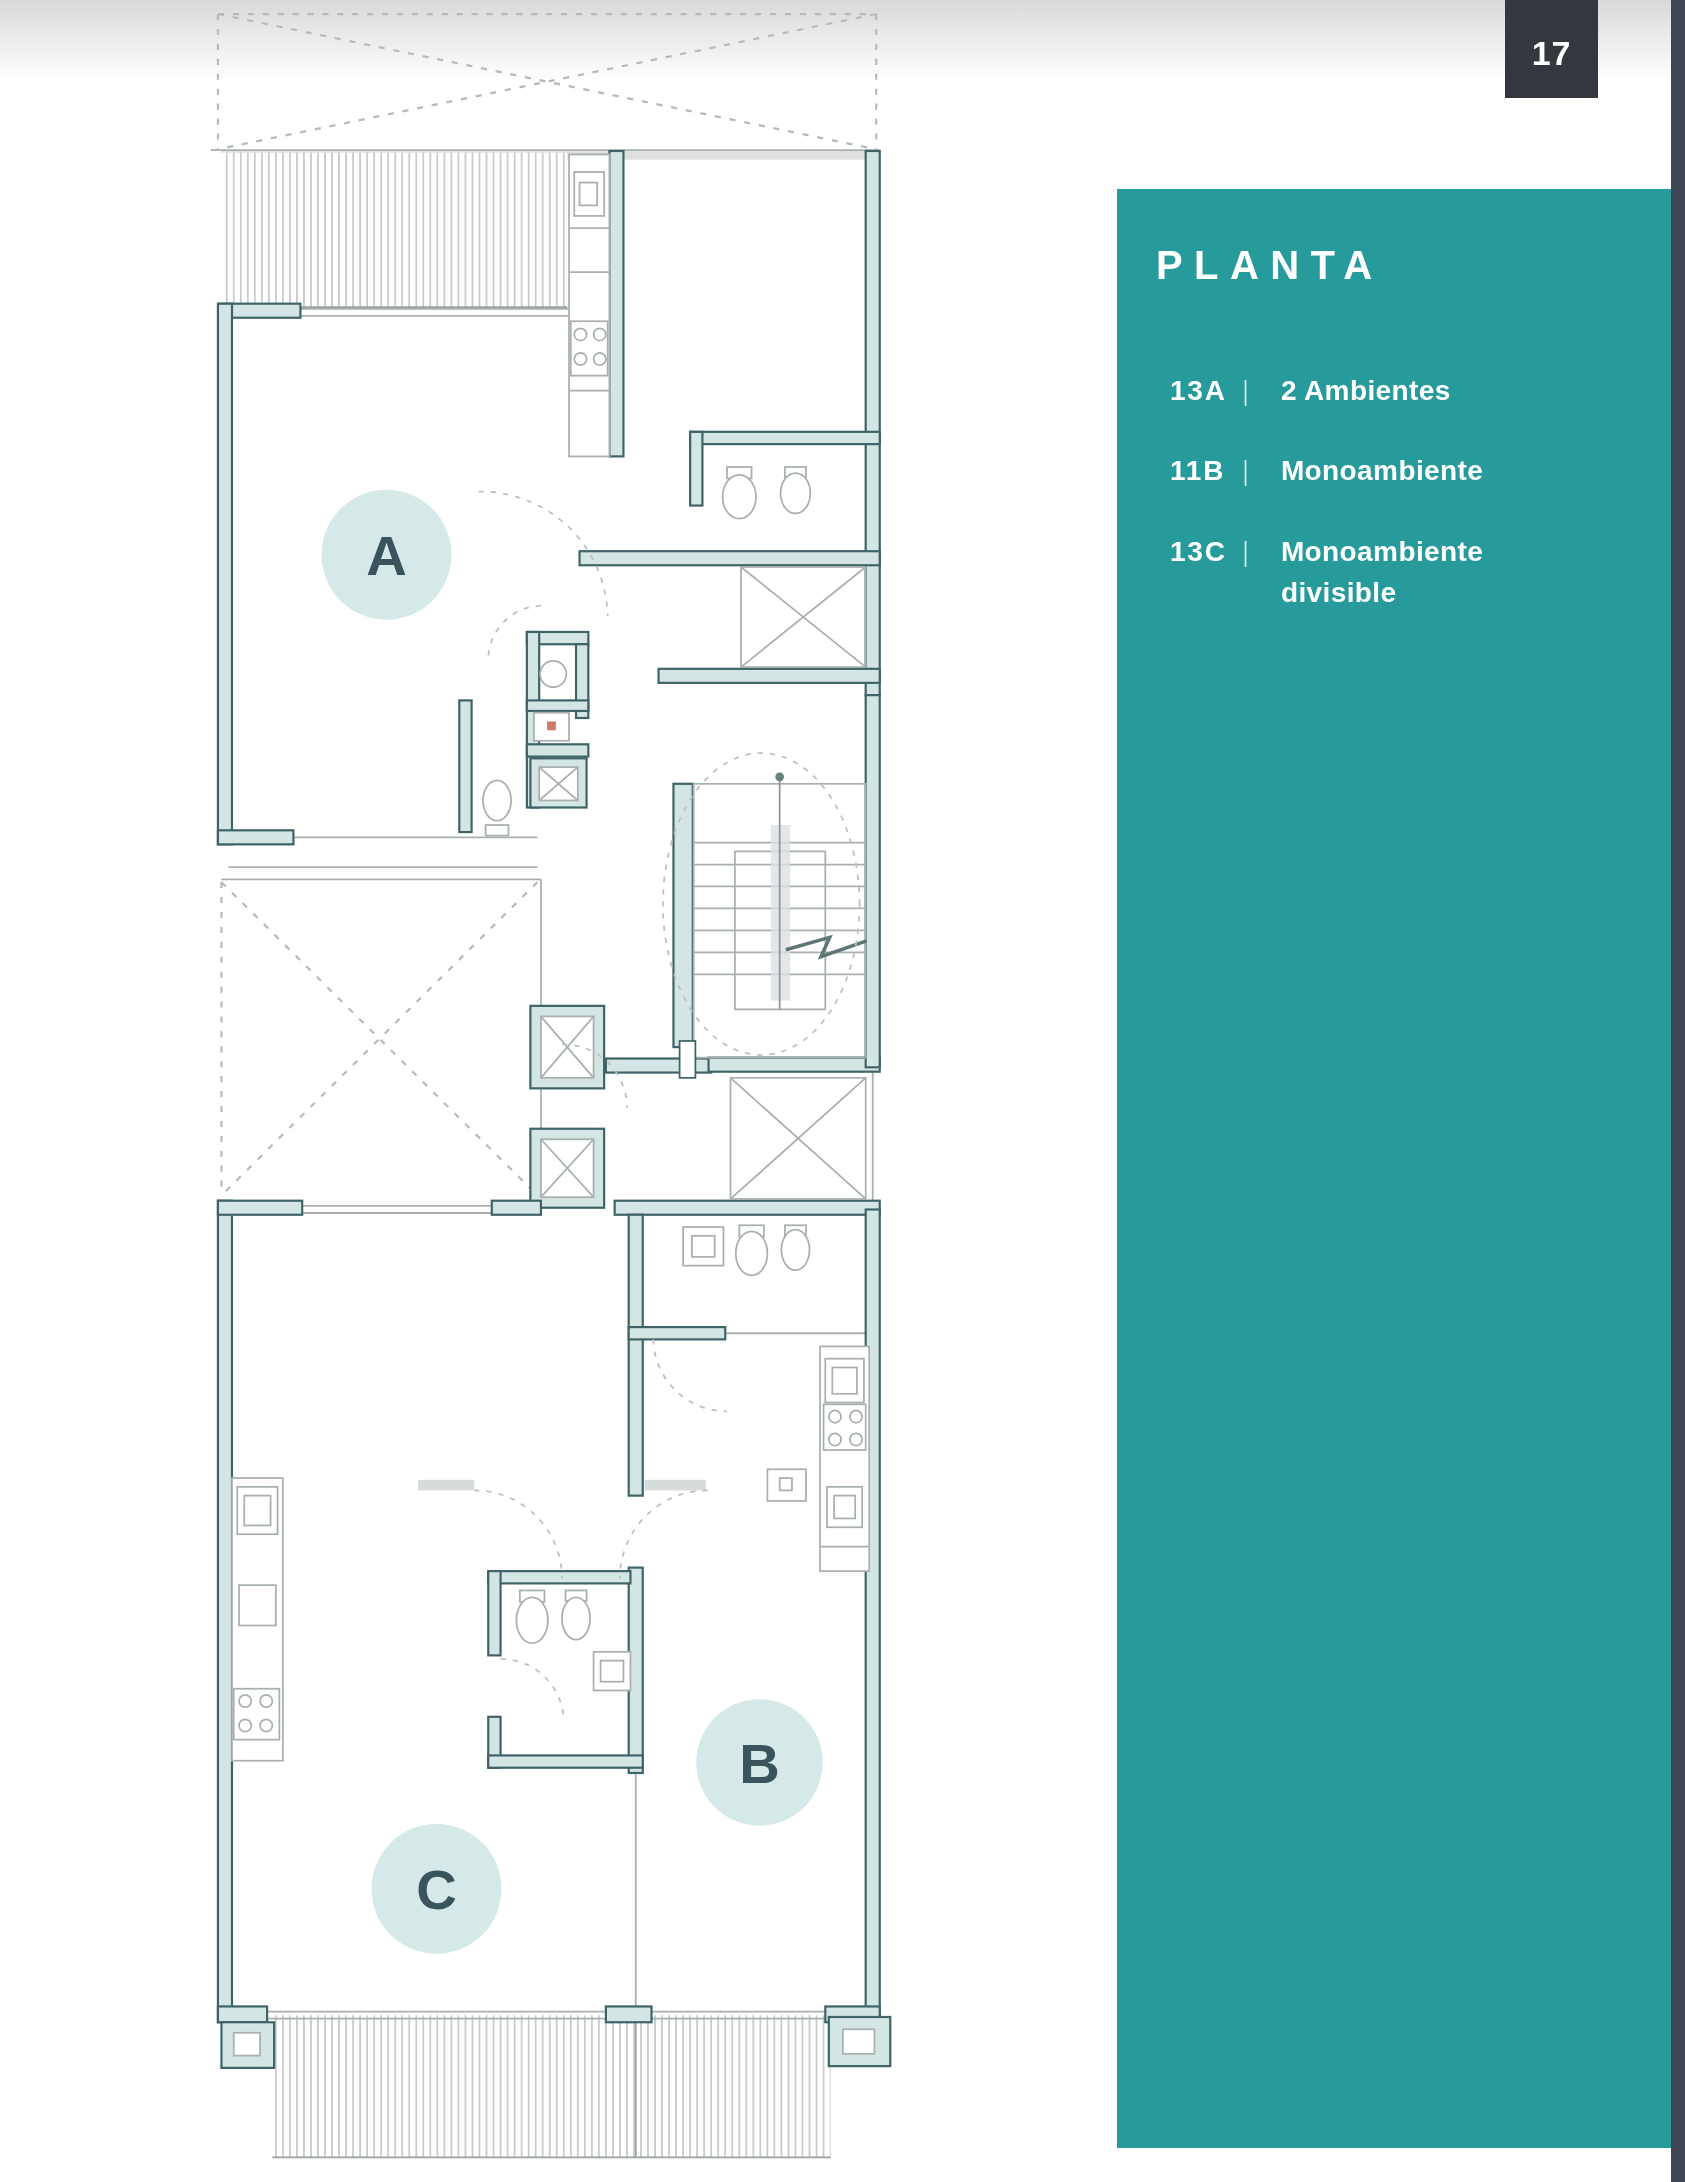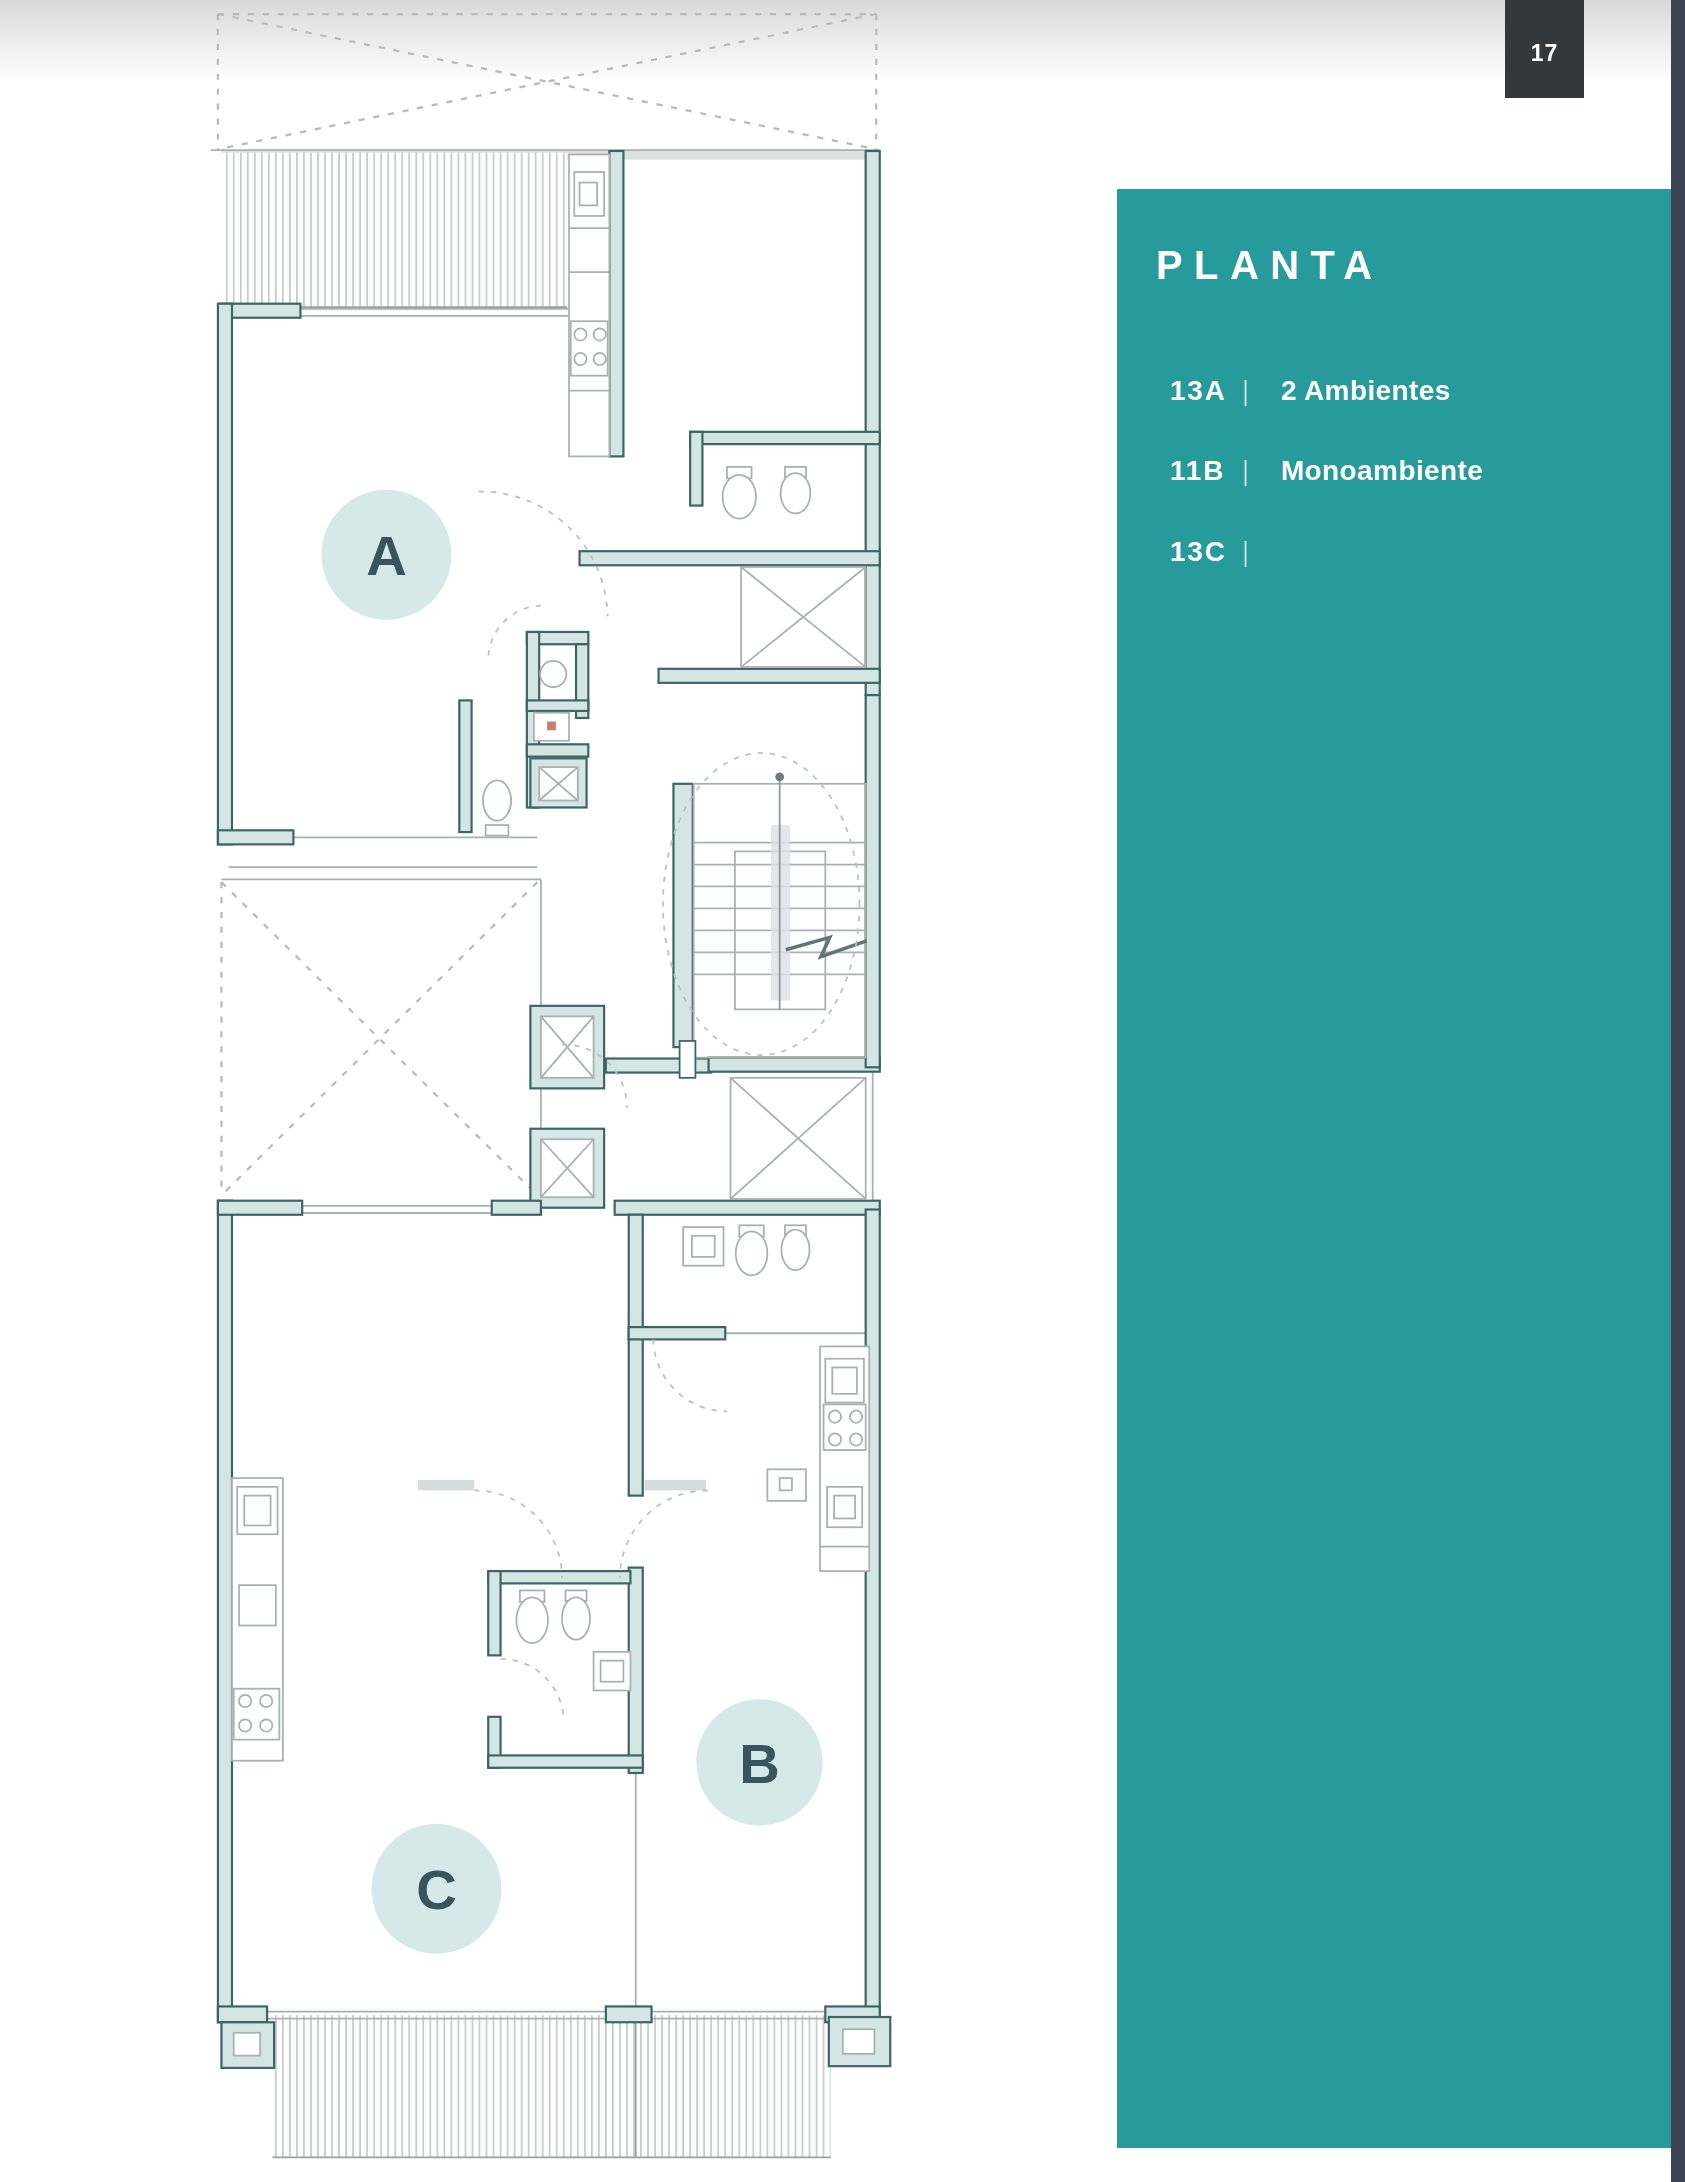--- a/index.html
+++ b/index.html
@@ -7,23 +7,23 @@
     --panel-text:#ffffff; --wall-stroke:#3f6468; --wall-fill:#d4e6e4; --thin-line:#a9b0b0;
     --dash-line:#b6baba; --label-circle:#d5e9e8; --label-letter:#3a545e;
   }
   *{box-sizing:border-box;margin:0;padding:0}
   html,body{width:1685px;height:2182px;background:#ffffff;overflow:hidden;
     font-family:"Liberation Sans", sans-serif;}
   .stage{position:relative;width:1685px;height:2182px;background:#ffffff;}
   .top-gradient{position:absolute;left:0;top:0;width:1685px;height:81px;
     background:linear-gradient(#d9d9d9,rgba(255,255,255,0));pointer-events:none;}
   .edge-bar{position:absolute;right:0;top:0;width:14px;height:2182px;background:var(--edge-bar);}
-  .page-badge{position:absolute;left:1505px;top:0;width:79px;height:98px;background:var(--badge-bg);
+  .page-badge{position:absolute;left:1505px;top:0;width:93px;height:98px;background:var(--badge-bg);
     color:var(--badge-text);display:flex;align-items:center;justify-content:center;
-    font-size:23px;font-weight:700;padding-top:8.8px;letter-spacing:0.9px;}
+    font-size:34px;font-weight:700;padding-top:8.8px;letter-spacing:0.9px;}
   .side-panel{position:absolute;left:1117px;top:189px;width:555px;height:1959px;
     background:var(--teal-panel);color:var(--panel-text);padding:46px 35px 0 39px;}
   .panel-title{font-size:40px;font-weight:700;letter-spacing:11.4px;line-height:1.52;color:#fff;}
   .unit-list{margin-top:75px;margin-left:14px;}
   .unit-row{display:flex;align-items:flex-start;margin-bottom:40px;font-size:28px;line-height:1.4;margin-top:12px;}
   .unit-code{font-weight:700;min-width:58px;letter-spacing:1.8px;}
   .unit-sep{font-weight:300;opacity:.85;margin:0 14px 0 14px;transform:scaleX(.7);display:inline-block;}
   .unit-desc{font-weight:700;letter-spacing:0.4px;max-width:263px;margin-left:17.6px;line-height:1.45;}
   .plan-wrap{position:absolute;left:0;top:0;width:966px;height:2182px;}
   svg text.unit-letter{font-family:"Liberation Sans",sans-serif;font-weight:700;
@@ -273,20 +273,21 @@
         <span class="unit-desc">2 Ambientes</span>
       </div>
       <div class="unit-row">
         <span class="unit-code">11B</span>
         <span class="unit-sep">|</span>
         <span class="unit-desc">Monoambiente</span>
       </div>
       <div class="unit-row">
         <span class="unit-code">13C</span>
         <span class="unit-sep">|</span>
+        <span class="unit-desc">Monoambiente divisible</span>
       </div>
     </div>
   </div>
 
   <div class="page-badge">
     <span>17</span>
   </div>
 
   <div class="edge-bar"></div>
 

